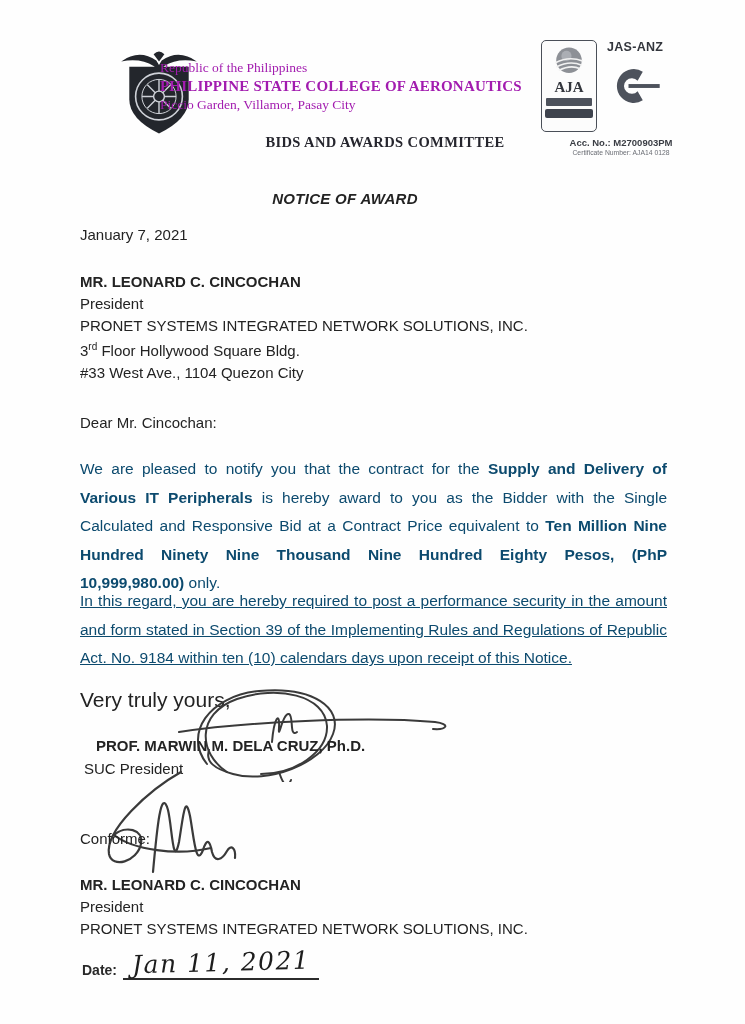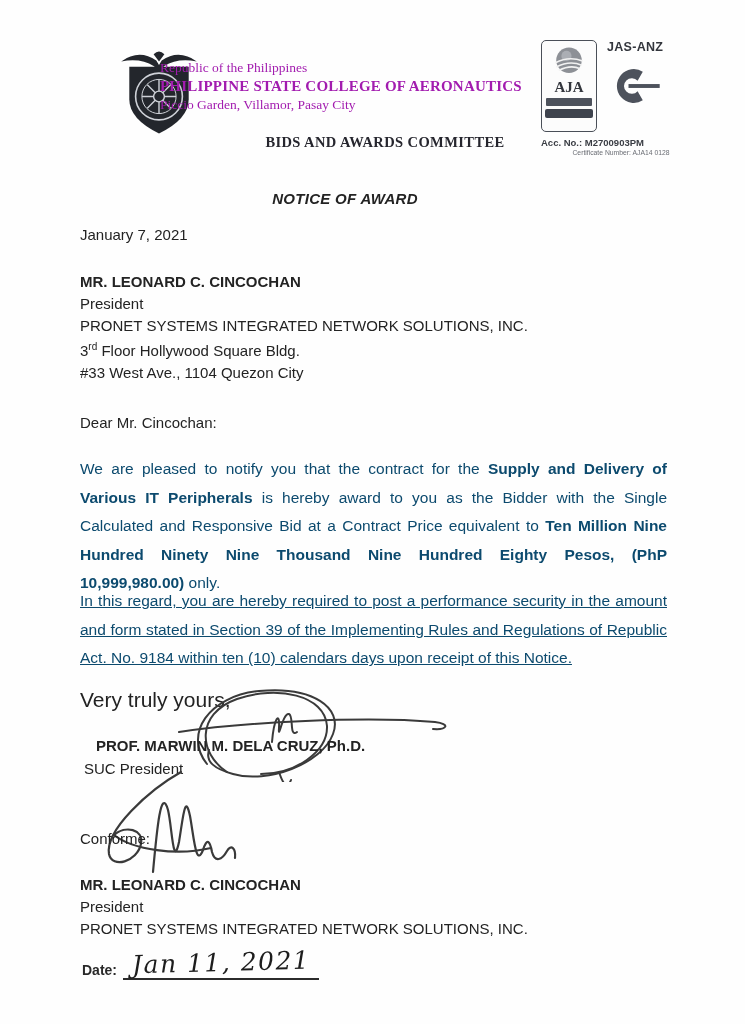--- a/index.html
+++ b/index.html
@@ -23,21 +23,21 @@
   .badges-row{display:flex;align-items:flex-start;}
   .aja-badge{width:56px;height:92px;border:1.5px solid #4a4f58;border-radius:5px;
     display:flex;flex-direction:column;align-items:center;padding:3px 18px 2px;box-sizing:border-box;background:#fcfcfc;}
   .aja-globe{width:34px;height:34px;}
   .aja-text{font-family:"Liberation Serif",serif;font-size:15px;font-weight:bold;color:#33363d;margin-top:1px;}
   .aja-bar{width:46px;height:8px;background:#4d525c;border-radius:1px;margin-top:2px;}
   .aja-bar2{width:48px;height:9px;background:#3e434d;border-radius:2px;margin-top:3px;}
   .jas{margin-left:10px;display:flex;flex-direction:column;justify-content:center;}
   .jas-label{font-size:12.5px;font-weight:bold;color:#33363d;letter-spacing:.3px;}
   .jas-g{width:52px;height:52px;margin-top:6px;margin-left:2px;}
-  .acc-no{margin-top:5px;font-size:9.5px;font-weight:bold;color:#3a3d44;width:160px;}
+  .acc-no{margin-top:5px;text-align:center;font-size:9.5px;font-weight:bold;color:#3a3d44;width:160px;}
   .cert-no{text-align:center;font-size:6.8px;color:#6a6d74;width:160px;margin-top:1px;}
   
   .doc-title{position:absolute;left:0;top:190px;width:690px;text-align:center;
     font-size:15px;font-weight:bold;letter-spacing:.3px;font-style:italic;}
   .doc-date{position:absolute;left:80px;top:226px;font-size:15px;}
   .recipient{position:absolute;left:80px;top:271px;font-size:15px;line-height:21.8px;}
   .recipient .name{font-weight:bold;}
   sup{font-size:10px;}
   .salutation{position:absolute;left:80px;top:414px;font-size:15px;}
   .para{position:absolute;left:80px;width:587px;font-size:15.5px;line-height:28.6px;

